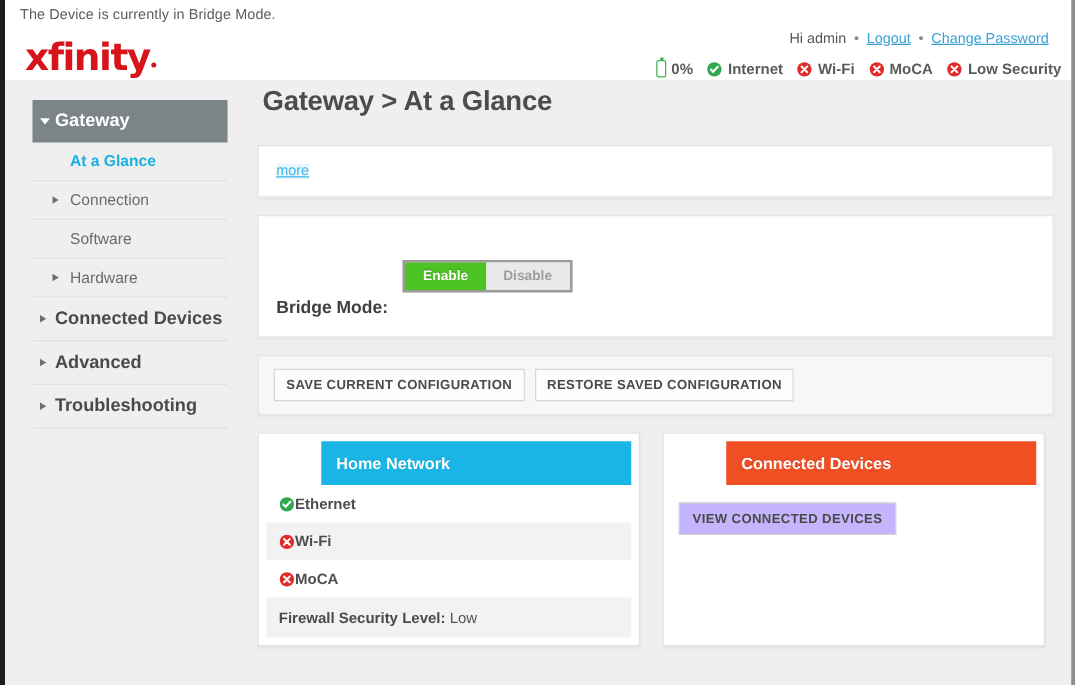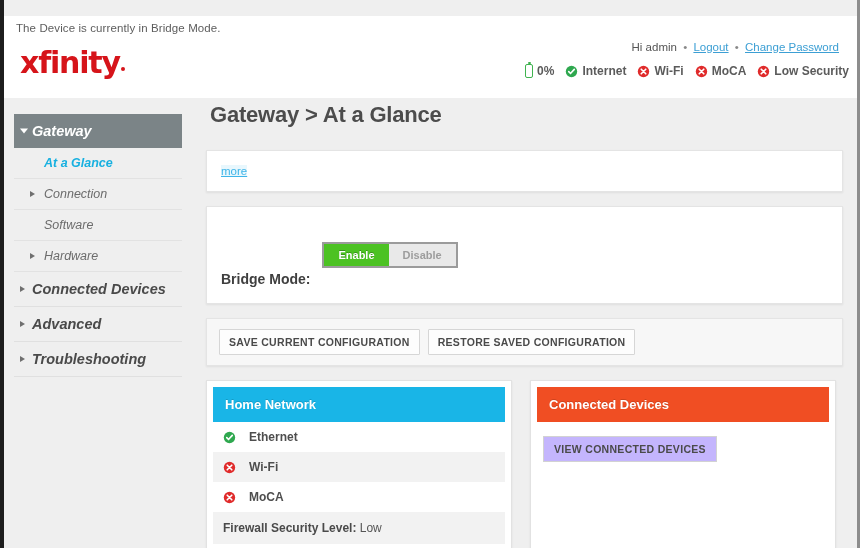--- a/index.html
+++ b/index.html
@@ -21,24 +21,23 @@
     border-left: 4px solid #1d1d1d;
     border-right: 3px solid #8d8d8d;
     background: #efefef;
     overflow: hidden;
   }
 
   
   .topbar {
     position: relative;
     background: #ffffff;
-    height: 82px;
+    height: 64px;
     box-sizing: border-box;
     padding: 0;
-    margin-top: 16px;
   }
   .notice {
     position: absolute;
     left: 12px;
     top: 6px;
     font-size: 11.5px;
     color: #5d5d5d;
     letter-spacing: 0.1px;
   }
   .logo {
@@ -122,23 +121,22 @@
   .body-area {
     display: flex;
     height: 468px;
     background: #efefef;
   }
 
   
   .sidebar {
     width: 188px;
     flex: 0 0 188px;
-    padding: 16px 0 0 0;
-    box-sizing: border-box;
-    font-style: italic;
+    padding: 16px 0 0 12px;
+    box-sizing: border-box;
   }
   .nav-top {
     margin: 0 10px;
     padding: 9px 0 9px 18px;
     font-size: 14.5px;
     font-weight: bold;
     color: #4a4a4a;
     border-bottom: 1px solid #e0e0e0;
     position: relative;
     cursor: pointer;
@@ -295,28 +293,29 @@
     width: 306px;
     box-sizing: border-box;
     padding: 6px;
   }
   .panel-head {
     font-size: 13px;
     font-weight: bold;
     color: #ffffff;
     padding: 10px 12px;
     text-shadow: 0 -1px 0 rgba(0,0,0,0.15);
+    margin-left: 44px;
   }
   .panel-head.cyan { background: #19b5e7; }
   .panel-head.orange { background: #f04e23; }
   .panel-body { padding: 0; }
   .status-line {
     display: flex;
     align-items: center;
-    gap: 13px;
+    gap: 0;
     padding: 8px 10px;
     font-size: 12px;
     font-weight: bold;
     color: #4e4e4e;
   }
   .status-line.alt { background: #f2f2f2; }
   .firewall-line {
     padding: 9px 10px;
     background: #f2f2f2;
     font-size: 12px;

